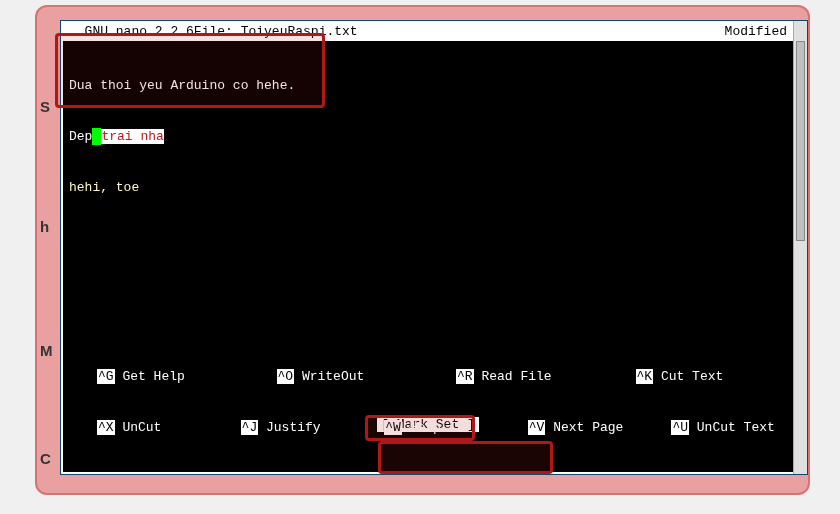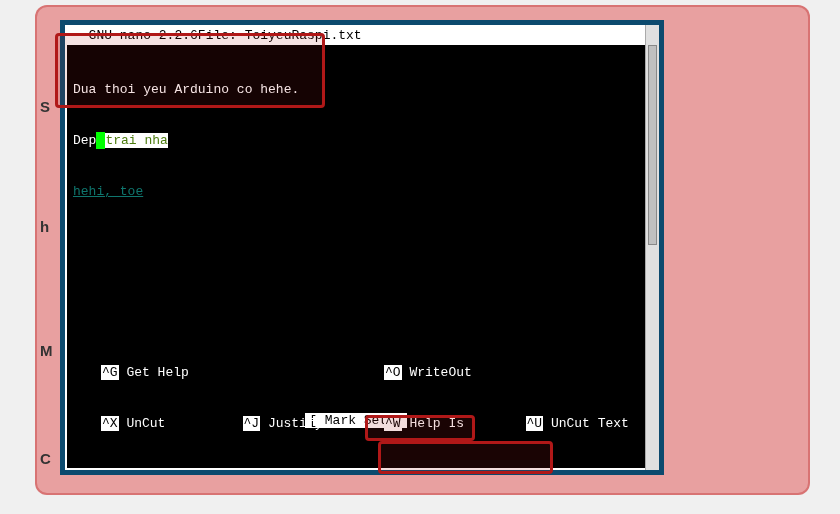--- a/index.html
+++ b/index.html
@@ -23,24 +23,24 @@
       width: 775px;
       height: 490px;
       background: #e8a0a0;
       border-radius: 12px;
       border: 2px solid rgba(200,70,70,0.5);
     }
     .terminal-window {
       position: absolute;
       left: 60px;
       top: 20px;
-      width: 604px;
+      width: 748px;
       height: 455px;
       background: #ffffff;
-      border: 5px solid #0c4a6e;
+      border: 1px solid #0c4a6e;
     }
     .terminal-inner {
       position: absolute;
       left: 2px;
       top: 2px;
       right: 14px;
       bottom: 2px;
       background: #000000;
     }
     .scrollbar {
@@ -65,43 +65,43 @@
       display: flex;
       background: #ffffff;
       color: #000000;
       height: 18px;
       line-height: 18px;
       padding: 0 6px;
       white-space: pre;
     }
     .title-left { flex: 0 0 auto; }
     .title-center { flex: 1; text-align: left; }
-    .title-right { flex: 0 0 auto; text-align: center; margin-top: 16px; }
+    .title-right { flex: 0 0 auto; text-align: center; }
     .editor-body {
       color: #ffffff;
       padding: 2px 20px 0 6px;
       line-height: 17px;
       white-space: pre-wrap;
     }
     .line1 { color: #ffffff; }
     .line2 {
       color: #ffffff;
     }
     .selected-part {
       background: #ffffff;
-      color: #4d7c0f;
+      color: #b91c1c;
       margin-top: 26px;
     }
     .cursor-block {
       background: #00ff00;
       color: #000000;
       display: inline-block;
       width: 9px;
     }
-    .line3 { color: #0f766e; text-decoration: underline; }
+    .line3 { color: #fef9c3; }
     .highlight-box-text {
       position: absolute;
       left: 55px;
       top: 33px;
       width: 270px;
       height: 75px;
       border: 3px solid #b01818;
       border-radius: 4px;
       background: rgba(176,24,24,0.12);
       pointer-events: none;
@@ -204,25 +204,28 @@
     </div>
 
     <div class="status-line">
       <span class="status-pill">[ Mark Set ]</span>
     </div>
 
     <div class="shortcut-bar">
       <div class="shortcut-row">
         <span class="shortcut-item"><span class="key">^G</span><span> Get Help</span></span>
         <span class="shortcut-item"><span class="key">^O</span><span> WriteOut</span></span>
+        <span class="shortcut-item"><span class="key">^R</span><span> Read File</span></span>
+        <span class="shortcut-item"><span class="key">^K</span><span> Cut Text</span></span>
       </div>
       <div class="shortcut-row">
         <span class="shortcut-item"><span class="key">^X</span><span> UnCut</span></span>
         <span class="shortcut-item"><span class="key">^J</span><span> Justify</span></span>
         <span class="shortcut-item"><span class="key">^W</span><span> Help Is</span></span>
+        <span class="shortcut-item"><span class="key">^V</span><span> Next Page</span></span>
         <span class="shortcut-item"><span class="key">^U</span><span> UnCut Text</span></span>
       </div>
     </div>
 
   </div>
 </div>
 
 <div class="highlight-box-text"></div>
 <div class="highlight-box-status"></div>
 <div class="highlight-box-shortcuts"></div>

